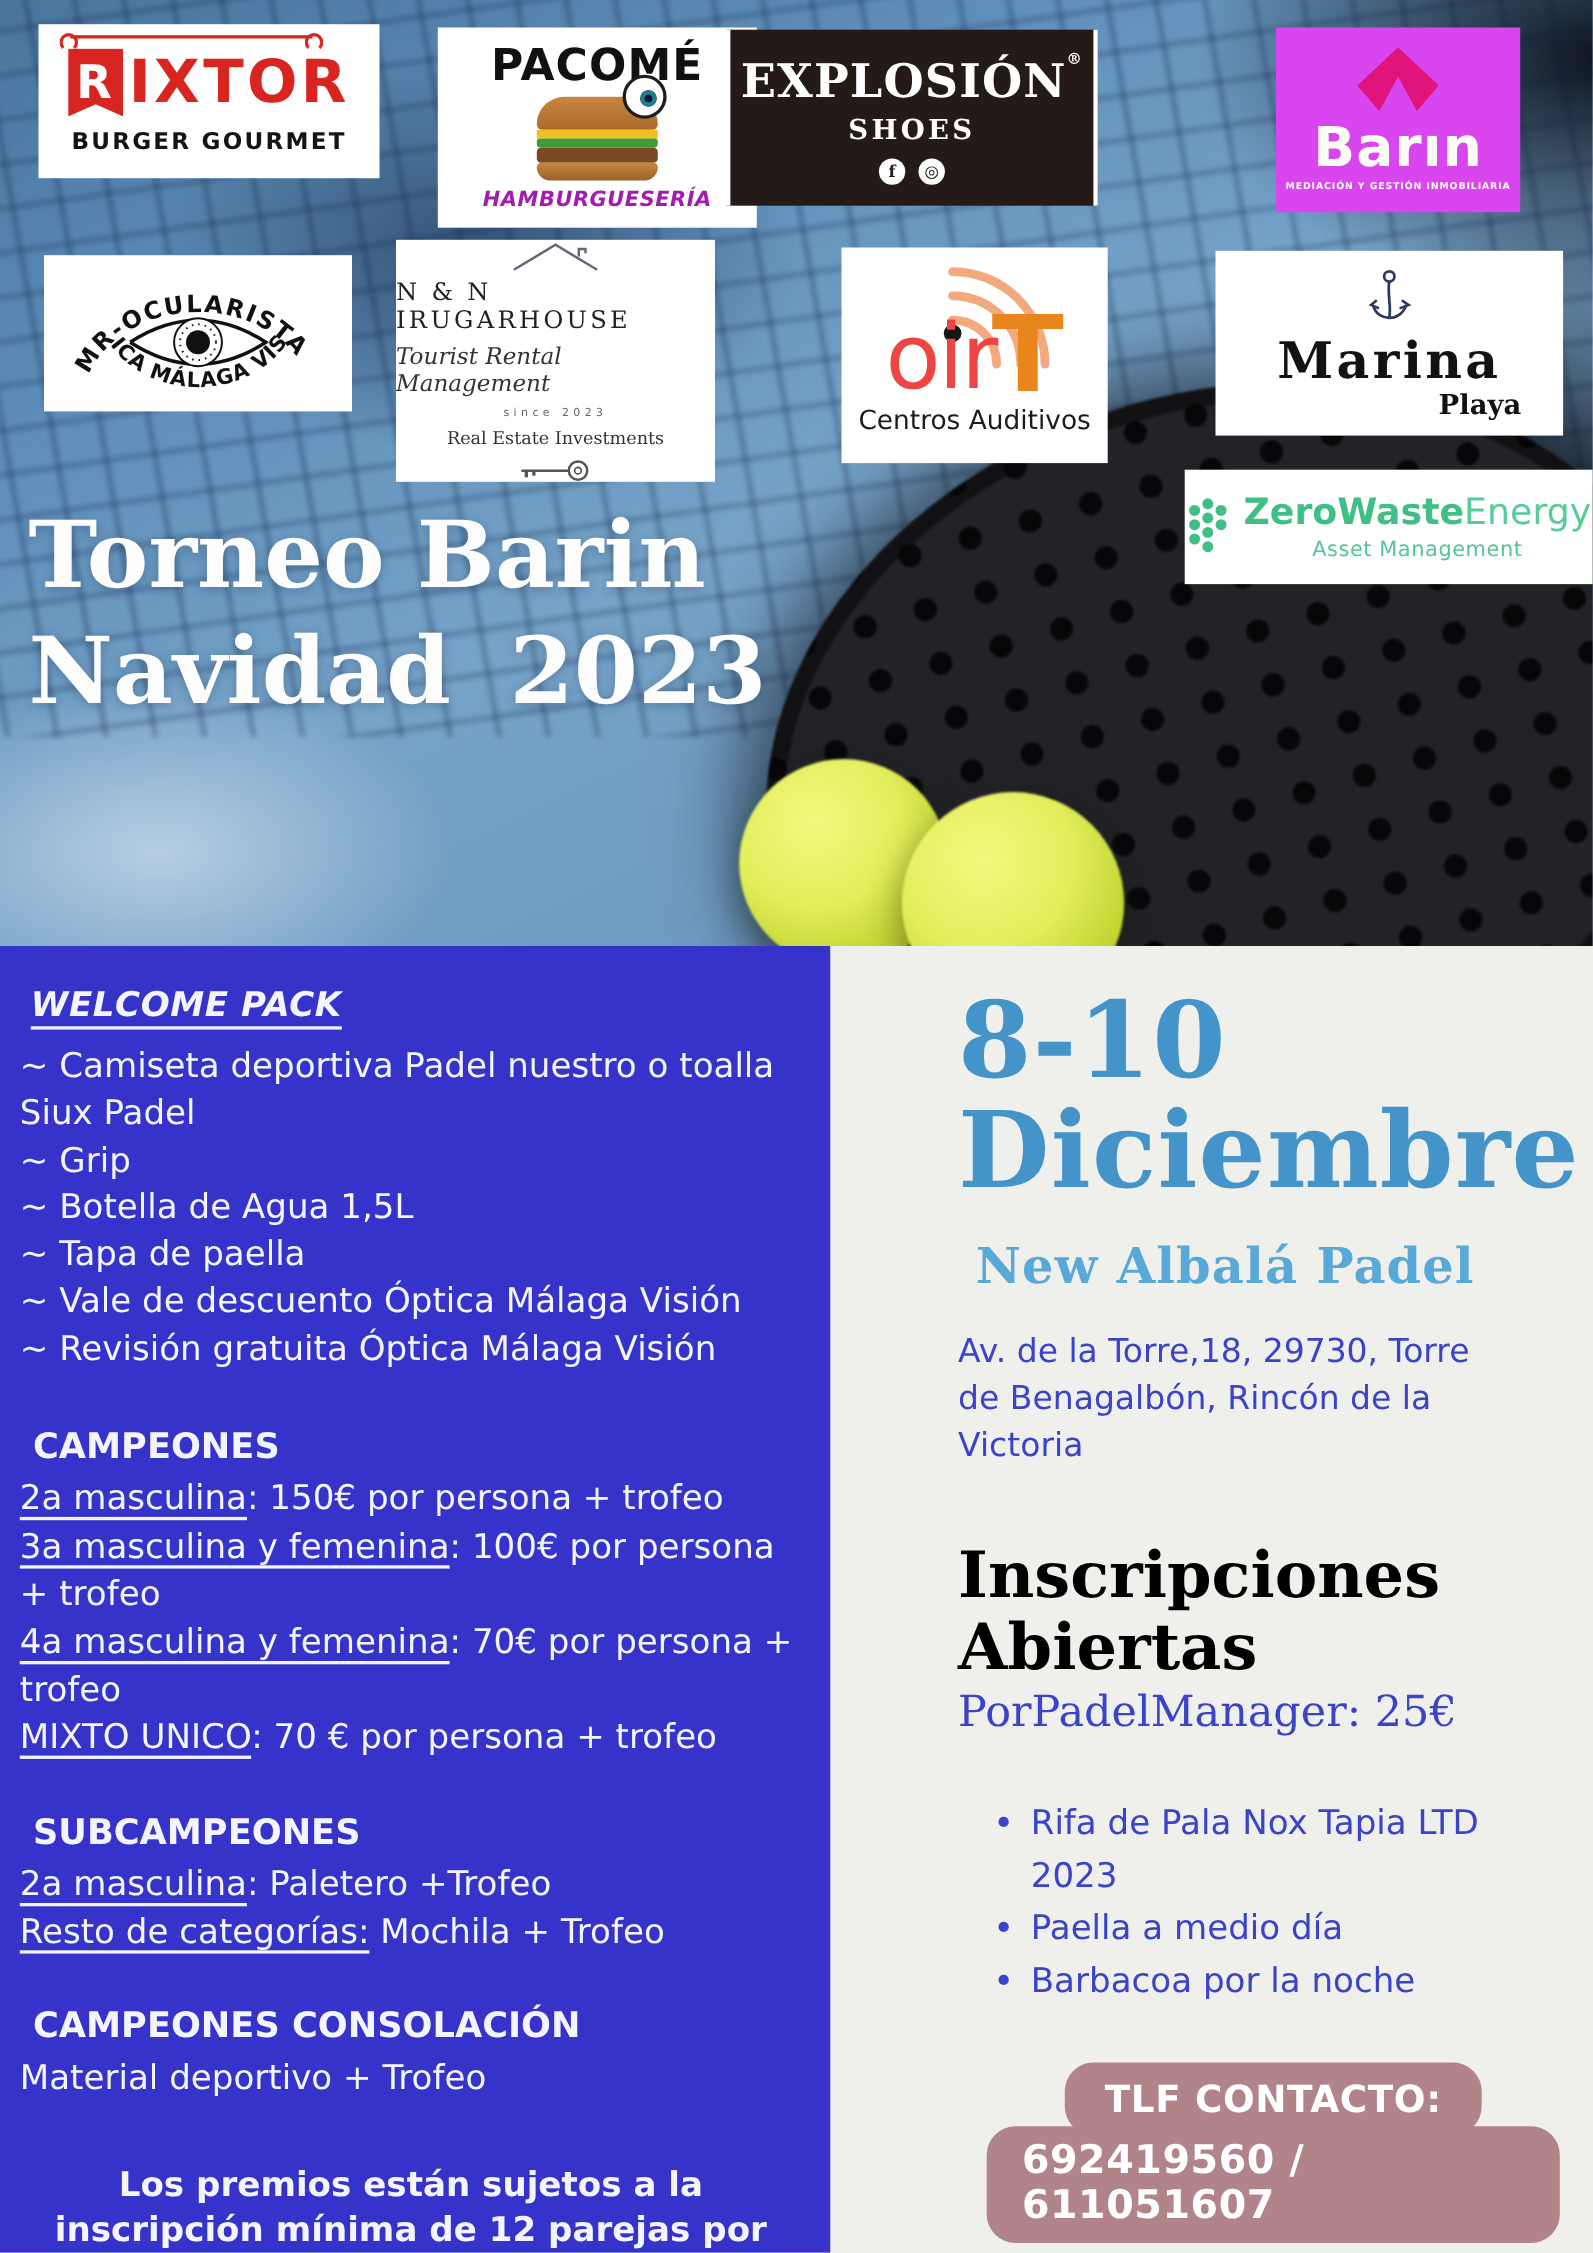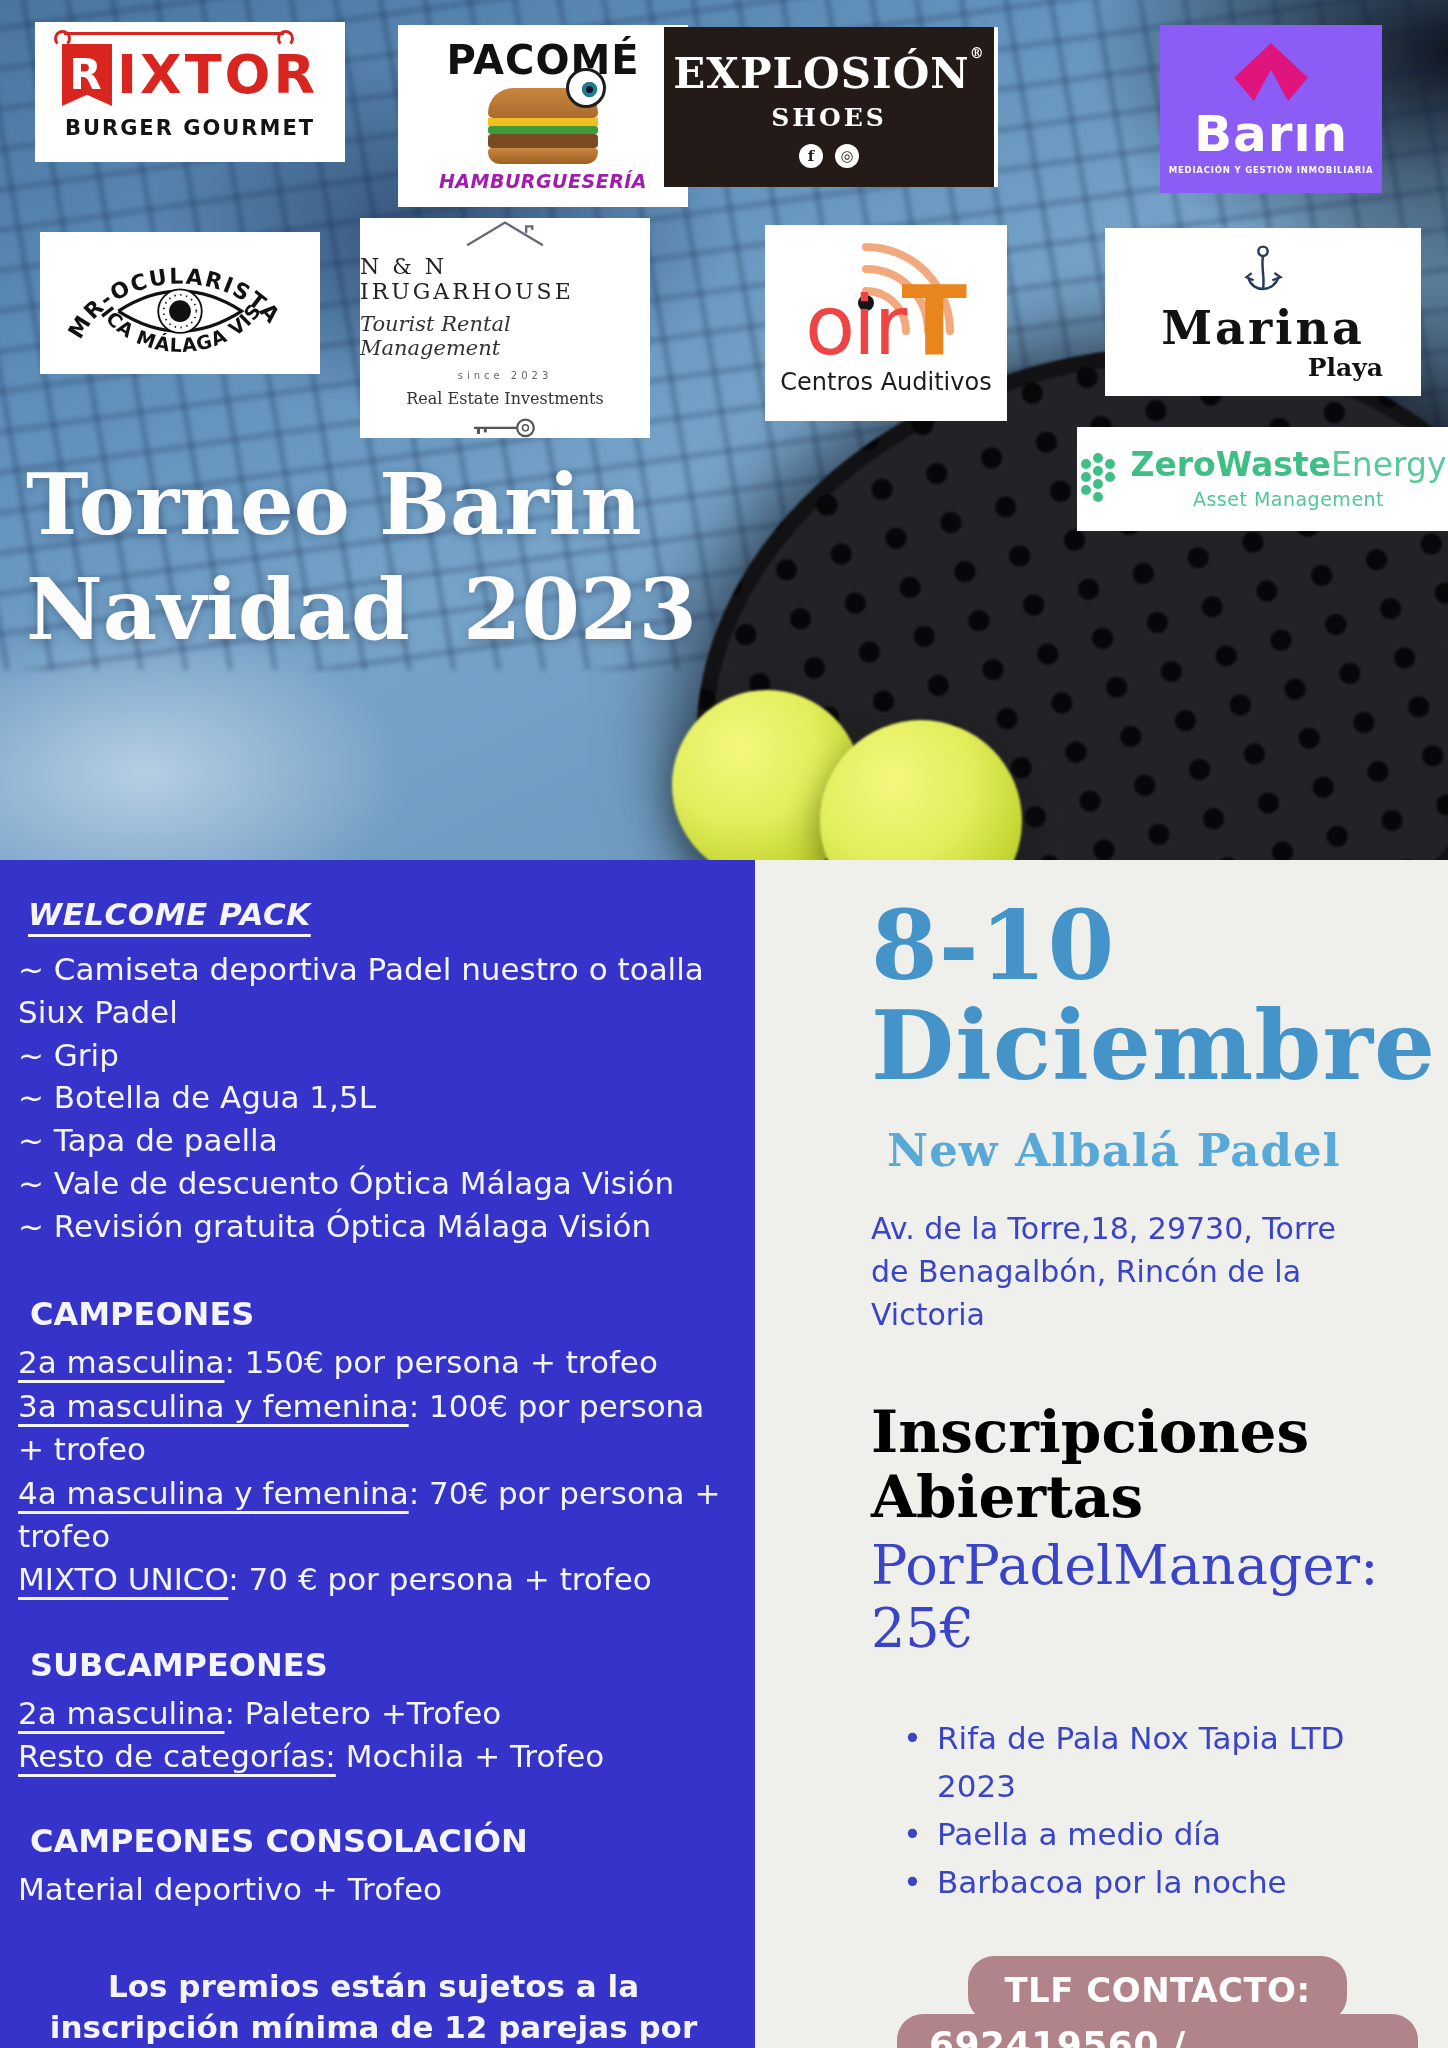--- a/index.html
+++ b/index.html
@@ -41,21 +41,21 @@
   #ball1 { left:672px; top:690px; width:190px; height:190px; }
   #ball2 { left:820px; top:720px; width:202px; height:202px; }
 
   
   .card { position:absolute; background:#fff; z-index:3; display:flex; flex-direction:column;
           align-items:center; justify-content:center; overflow:hidden; }
   .c-rixtor   { left:35px;   top:22px;  width:310px; height:140px; }
   .c-pacome   { left:398px;  top:25px;  width:290px; height:182px; }
   .c-explosion{ left:660px;  top:27px;  width:338px; height:160px; background:#241b18;
                 border-left:4px solid #fff; border-right:4px solid #fff; }
-  .c-barin    { left:1160px; top:25px;  width:222px; height:168px; background:#8b5cf6; }
+  .c-barin    { left:1160px; top:25px;  width:222px; height:168px; background:#d946ef; }
   .c-ocular   { left:40px;   top:232px; width:280px; height:142px; }
   .c-nn       { left:360px;  top:218px; width:290px; height:220px; }
   .c-oirt     { left:765px;  top:225px; width:242px; height:196px; position:absolute; }
   .c-marina   { left:1105px; top:228px; width:316px; height:168px; }
   .c-zwe      { left:1077px; top:427px; width:371px; height:104px; flex-direction:row; gap:12px; }
 
   
   .rixtor-name { position:relative; display:flex; align-items:center; color:#d8251f;
                  font-weight:800; font-size:54px; letter-spacing:3px; line-height:1; }
   .rixtor-rod { position:absolute; top:-12px; left:2px; right:34px; height:3px; background:#d8251f; }
@@ -139,21 +139,21 @@
   
   #right { position:absolute; left:755px; top:860px; width:693px; height:1188px; background:#efefec;
       padding:36px 30px 0 116px; z-index:4; }
   .date-block { font-family:"DejaVu Serif", serif; font-weight:700; font-size:96px; color:#4494ca;
       line-height:1.04; letter-spacing:1px; }
   .venue { margin-top:28px; margin-left:16px; font-family:"DejaVu Serif", serif; font-weight:700;
       font-size:45px; color:#58a9d8; letter-spacing:1px; }
   .address { margin-top:30px; font-size:30px; color:#3a44c8; line-height:1.44; max-width:500px; }
   .inscr { margin-top:64px; font-family:"DejaVu Serif", serif; font-weight:700; font-size:58px;
       color:#000000; line-height:1.12; }
-  .price { font-family:"DejaVu Serif", serif; font-weight:400; font-size:54px; color:#3a44c8; margin-top:4px; }
+  .price { font-family:"DejaVu Serif", serif; font-weight:400; font-size:39px; color:#3a44c8; margin-top:4px; }
   .bullets { margin-top:54px; margin-left:30px; color:#3a44c8; font-size:31px; }
   .bullet { position:relative; padding-left:36px; line-height:1.55; }
   .bullet::before { content:"•"; position:absolute; left:2px; top:0; font-size:32px; }
   .badge { margin-top:50px; margin-left:26px; display:inline-flex; flex-direction:column; align-items:center; }
   .badge-l1 { background:#b1848a; color:#fff; font-weight:700; font-size:34px; padding:14px 36px 12px;
       border-radius:26px; letter-spacing:.5px; }
   .badge-l2 { background:#b1848a; color:#fff; font-weight:700; font-size:36px; padding:10px 32px 14px;
       border-radius:26px; margin-top:-8px; letter-spacing:.5px; }
 </style>
 </head>

